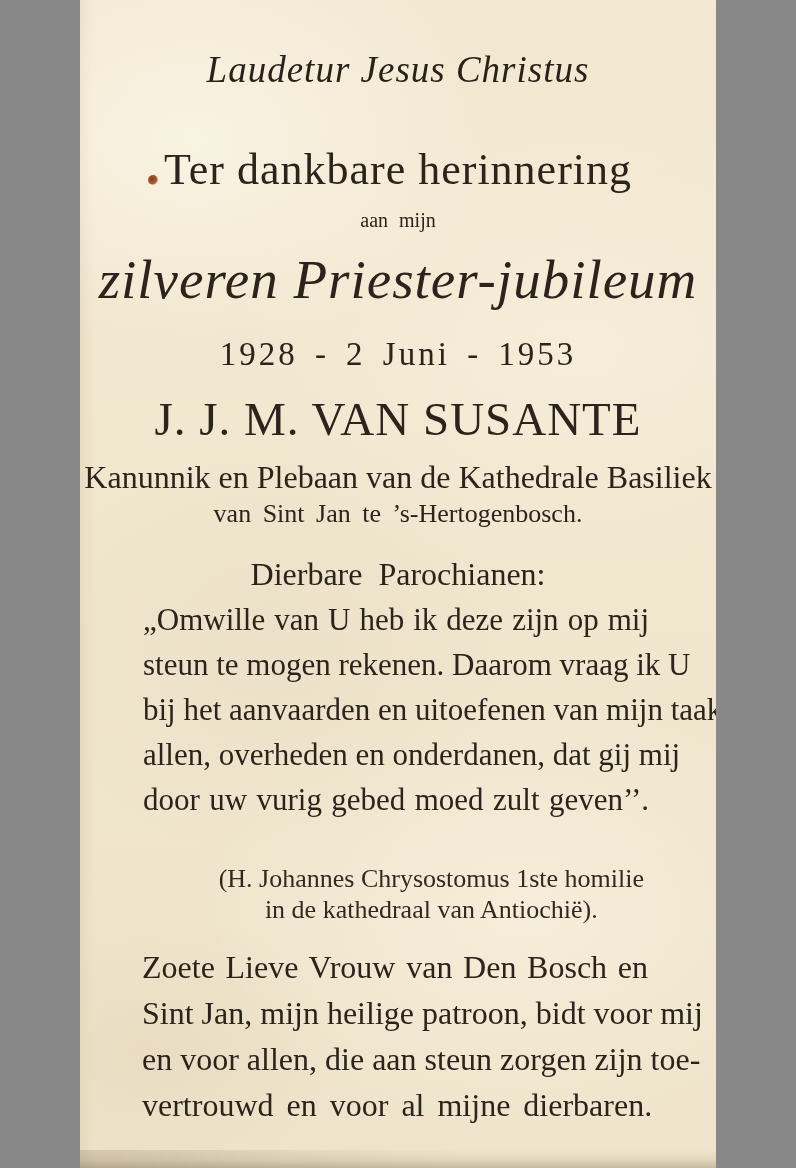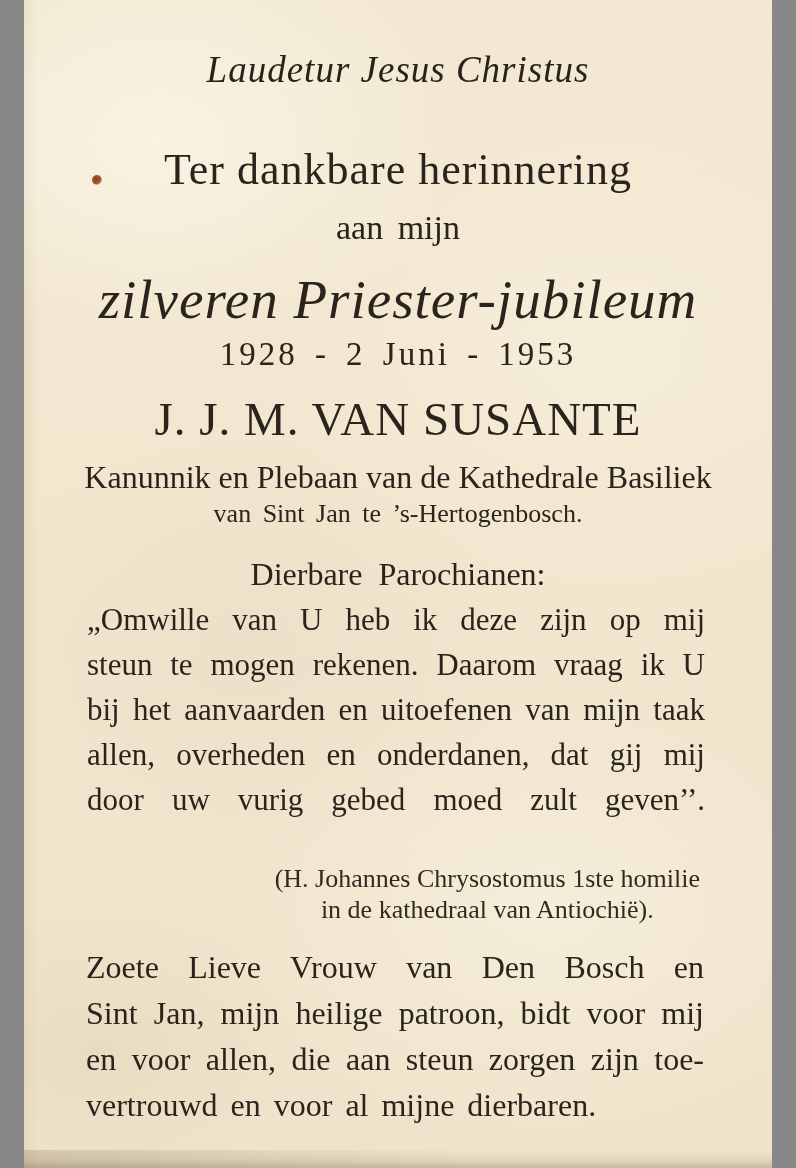--- a/index.html
+++ b/index.html
@@ -2,21 +2,21 @@
 <html><head>
 <meta charset="utf-8">
 <style>
   html, body {
     margin: 0;
     padding: 0;
     background: #888;
   }
   .page {
     position: relative;
-    width: 748px;
+    width: 636px;
     height: 1168px;
     margin: 0 auto;
     overflow: hidden;
     background-color: #f1e7d0;
     background-image:
       radial-gradient(ellipse 420px 300px at 18% 12%, rgba(255,252,240,0.55), rgba(255,252,240,0) 70%),
       radial-gradient(ellipse 500px 360px at 78% 30%, rgba(250,243,226,0.5), rgba(250,243,226,0) 70%),
       radial-gradient(ellipse 380px 300px at 30% 55%, rgba(232,221,196,0.55), rgba(232,221,196,0) 70%),
       radial-gradient(ellipse 460px 320px at 70% 78%, rgba(252,246,232,0.5), rgba(252,246,232,0) 70%),
       radial-gradient(ellipse 300px 200px at 10% 90%, rgba(226,212,184,0.5), rgba(226,212,184,0) 70%),
@@ -35,29 +35,28 @@
     letter-spacing: 1px;
     color: #29221b;
   }
   .heading {
     top: 144px;
     font-size: 44px;
     letter-spacing: 1px;
   }
   .subheading {
     top: 209px;
-    font-size: 34px;
+    font-size: 20px;
     word-spacing: 6px;
   }
   .jubilee {
     top: 248px;
     font-style: italic;
     font-size: 55px;
     letter-spacing: 1px;
-    margin-top: 20px;
   }
   .dateline {
     top: 336px;
     font-size: 33px;
     letter-spacing: 3px;
     word-spacing: 6px;
   }
   .name {
     top: 392px;
     font-size: 47px;

